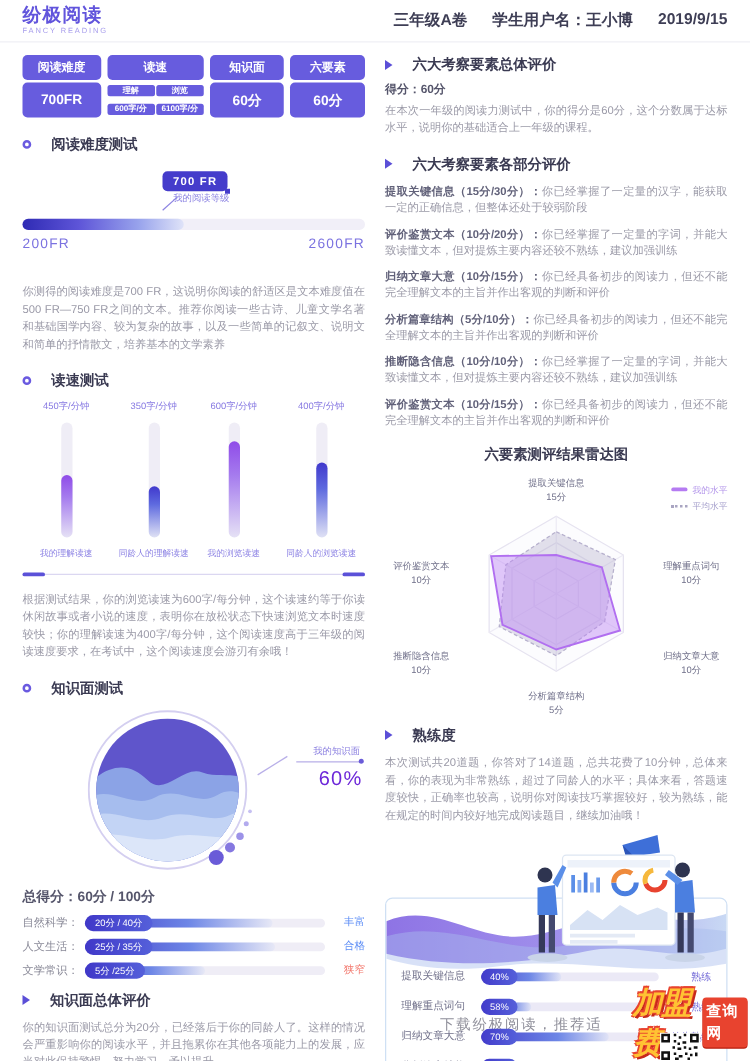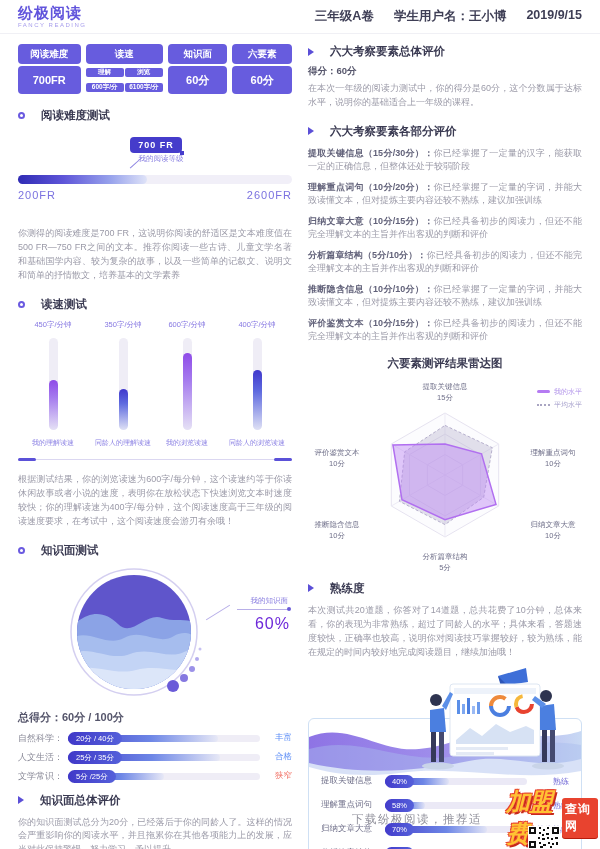--- a/index.html
+++ b/index.html
@@ -323,21 +323,21 @@
         <span class="sec-t">六大考察要素总体评价</span>
       </div>
       <div class="score-line">得分：60分</div>
       <p class="para">在本次一年级的阅读力测试中，你的得分是60分，这个分数属于达标水平，说明你的基础适合上一年级的课程。</p>
 
       <div class="sec">
         <span class="sec-tri"></span>
         <span class="sec-t">六大考察要素各部分评价</span>
       </div>
       <p class="item"><span class="lead">提取关键信息（15分/30分）：</span><span>你已经掌握了一定量的汉字，能获取一定的正确信息，但整体还处于较弱阶段</span></p>
-      <p class="item"><span class="lead">理解重点词句（10分/20分）：</span><span>你已经掌握了一定量的字词，并能大致读懂文本，但对提炼主要内容还较不熟练，建议加强训练</span></p>
+      <p class="item"><span class="lead">评价鉴赏文本（10分/20分）：</span><span>你已经掌握了一定量的字词，并能大致读懂文本，但对提炼主要内容还较不熟练，建议加强训练</span></p>
       <p class="item"><span class="lead">归纳文章大意（10分/15分）：</span><span>你已经具备初步的阅读力，但还不能完全理解文本的主旨并作出客观的判断和评价</span></p>
       <p class="item"><span class="lead">分析篇章结构（5分/10分）：</span><span>你已经具备初步的阅读力，但还不能完全理解文本的主旨并作出客观的判断和评价</span></p>
       <p class="item"><span class="lead">推断隐含信息（10分/10分）：</span><span>你已经掌握了一定量的字词，并能大致读懂文本，但对提炼主要内容还较不熟练，建议加强训练</span></p>
       <p class="item"><span class="lead">评价鉴赏文本（10分/15分）：</span><span>你已经具备初步的阅读力，但还不能完全理解文本的主旨并作出客观的判断和评价</span></p>
 
       <div class="radar-title">六要素测评结果雷达图</div>
       <div class="radar-box">
         <div class="legend">
           <div class="leg-row">
             <span class="leg-line"></span>

